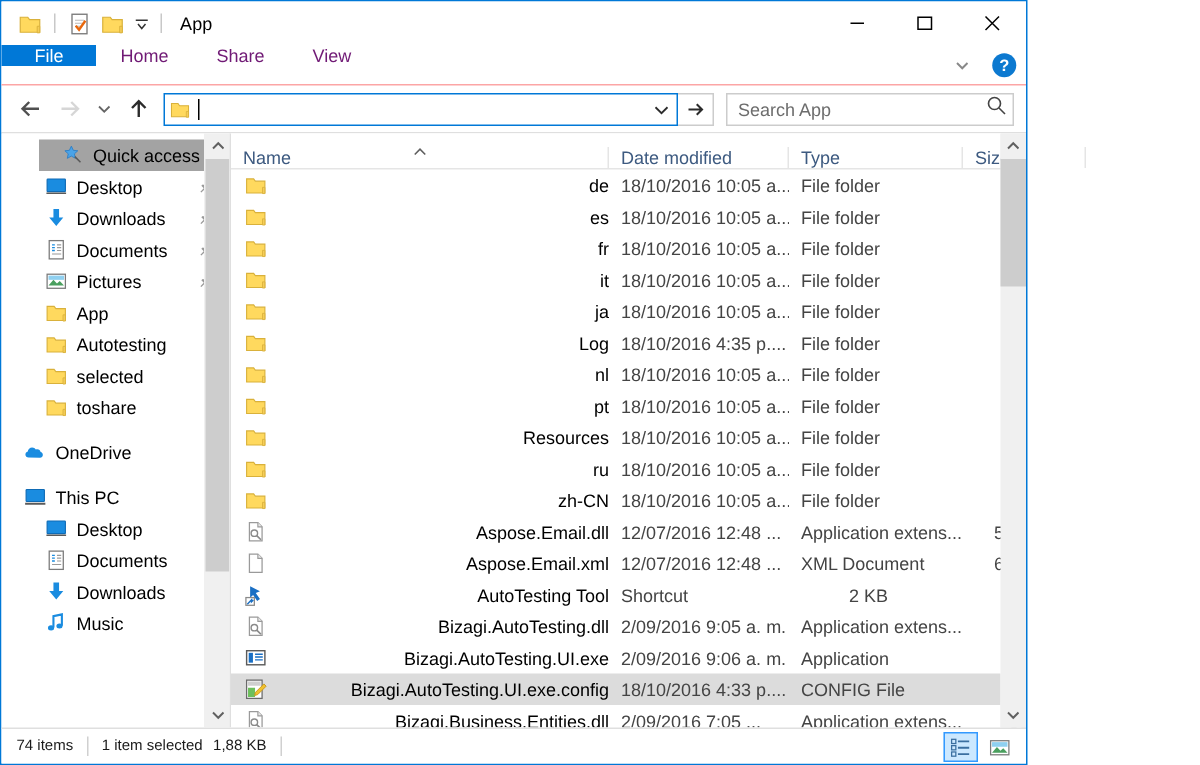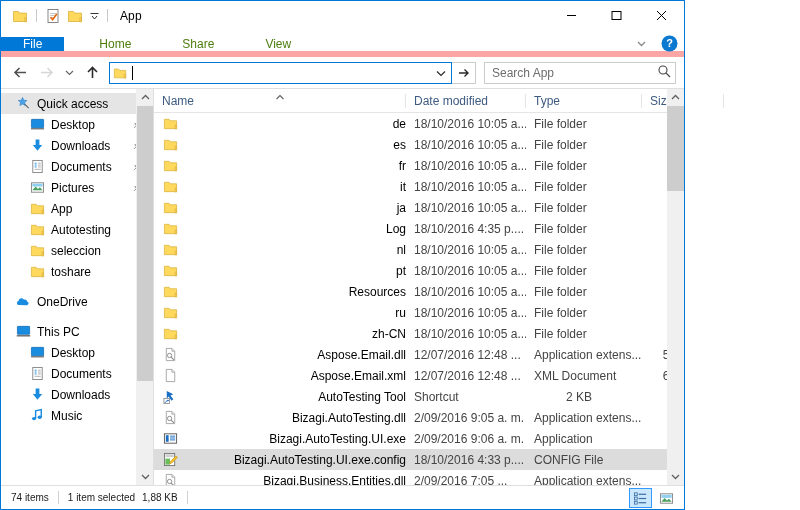--- a/index.html
+++ b/index.html
@@ -45,30 +45,29 @@
     position: absolute; right: 0; top: 0; height: 29px; display: flex;
   }
   .winbtn {
     width: 45px; height: 29px;
     display: flex; align-items: center; justify-content: center;
   }
 
   
   .tabbar {
     height: 27px; min-height: 27px;
-    display: flex; align-items: flex-end;
-    border-bottom: 6px solid #fca5a5;
+    display: flex; align-items: flex-start;
+    border-bottom: 1px solid #fca5a5;
     position: relative;
     background: #ffffff;
-    gap: 19px;
   }
   .tab {
     padding: 0 16px;
     display: flex; align-items: center;
-    font-size: 12px; color: #4d7c0f;
+    font-size: 12px; color: #701a75;
   }
   .tab.file {
     background: #0078d7; color: #fff;
     padding: 0 22px;
   }
   .ribbon-right {
     position: absolute; right: 4px; top: 0; height: 27px;
     display: flex; align-items: center; gap: 6px;
   }
   .chev-btn {
@@ -146,21 +145,21 @@
     overflow: hidden;
   }
   .nav-list { padding-top: 4px; }
   .nav-item {
     height: 21px;
     display: flex; align-items: center;
     font-size: 12px; color: #000;
     position: relative;
     padding-right: 4px;
   }
-  .nav-item.selected { background: #e5e5e5; }
+  .nav-item.selected { background: #a3a3a3; margin-left: 25px; }
   .nav-ico {
     width: 20px; min-width: 20px; height: 16px;
     display: flex; align-items: center; justify-content: center;
     margin-right: 4px;
   }
   .nav-label { white-space: nowrap; overflow: hidden; }
   .nav-pin { position: absolute; right: 9px; top: 4px; }
   .lvl0 { padding-left: 12px; }
   .lvl1 { padding-left: 26px; }
   .nav-gap { height: 9px; }
@@ -183,21 +182,21 @@
 
   
   .filepane {
     flex: 1; display: flex; flex-direction: column;
     min-width: 0; position: relative;
     border-left: 1px solid #dfdfdf;
     background: #fff;
   }
   .colhead {
     height: 24px; min-height: 24px;
-    display: flex; align-items: center;
+    display: flex; align-items: flex-end;
     border-bottom: 1px solid #e5e5e5;
     background: #ffffff;
     padding-right: 17px;
     position: relative;
   }
   .col {
     display: flex; align-items: center;
     font-size: 12px; color: #3d5a80;
     border-right: 1px solid #e5e5e5;
     padding-left: 8px;
@@ -507,21 +506,21 @@
           <span class="nav-label">Autotesting</span>
         </div>
 
         <div class="nav-item lvl1">
           <span class="nav-ico">
             <svg width="15" height="15" viewBox="0 0 16 16">
               <path d="M1.5 3.5h5l1.2 1.6h6.8v8.4h-13z" fill="#ffd95e" stroke="#d9b13b" stroke-width="0.8"></path>
               <path d="M12.8 9.5h1.7v4.4h-1.7z" fill="#f5cd58" stroke="#d9b13b" stroke-width="0.6"></path>
             </svg>
           </span>
-          <span class="nav-label">seleccion</span>
+          <span class="nav-label">selected</span>
         </div>
 
         <div class="nav-item lvl1">
           <span class="nav-ico">
             <svg width="15" height="15" viewBox="0 0 16 16">
               <path d="M1.5 3.5h5l1.2 1.6h6.8v8.4h-13z" fill="#ffd95e" stroke="#d9b13b" stroke-width="0.8"></path>
               <path d="M12.8 9.5h1.7v4.4h-1.7z" fill="#f5cd58" stroke="#d9b13b" stroke-width="0.6"></path>
             </svg>
           </span>
           <span class="nav-label">toshare</span>

